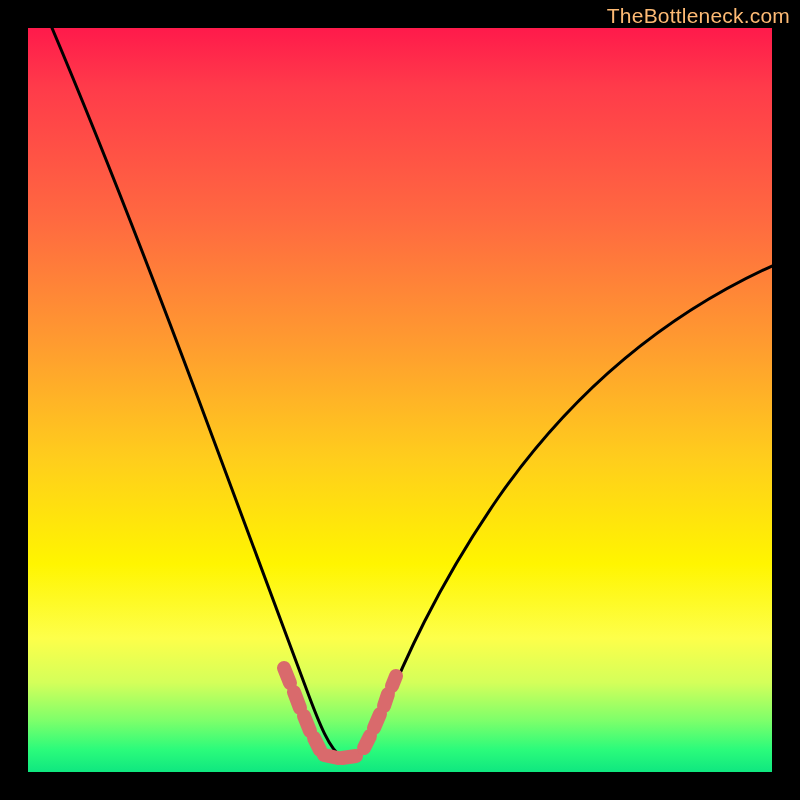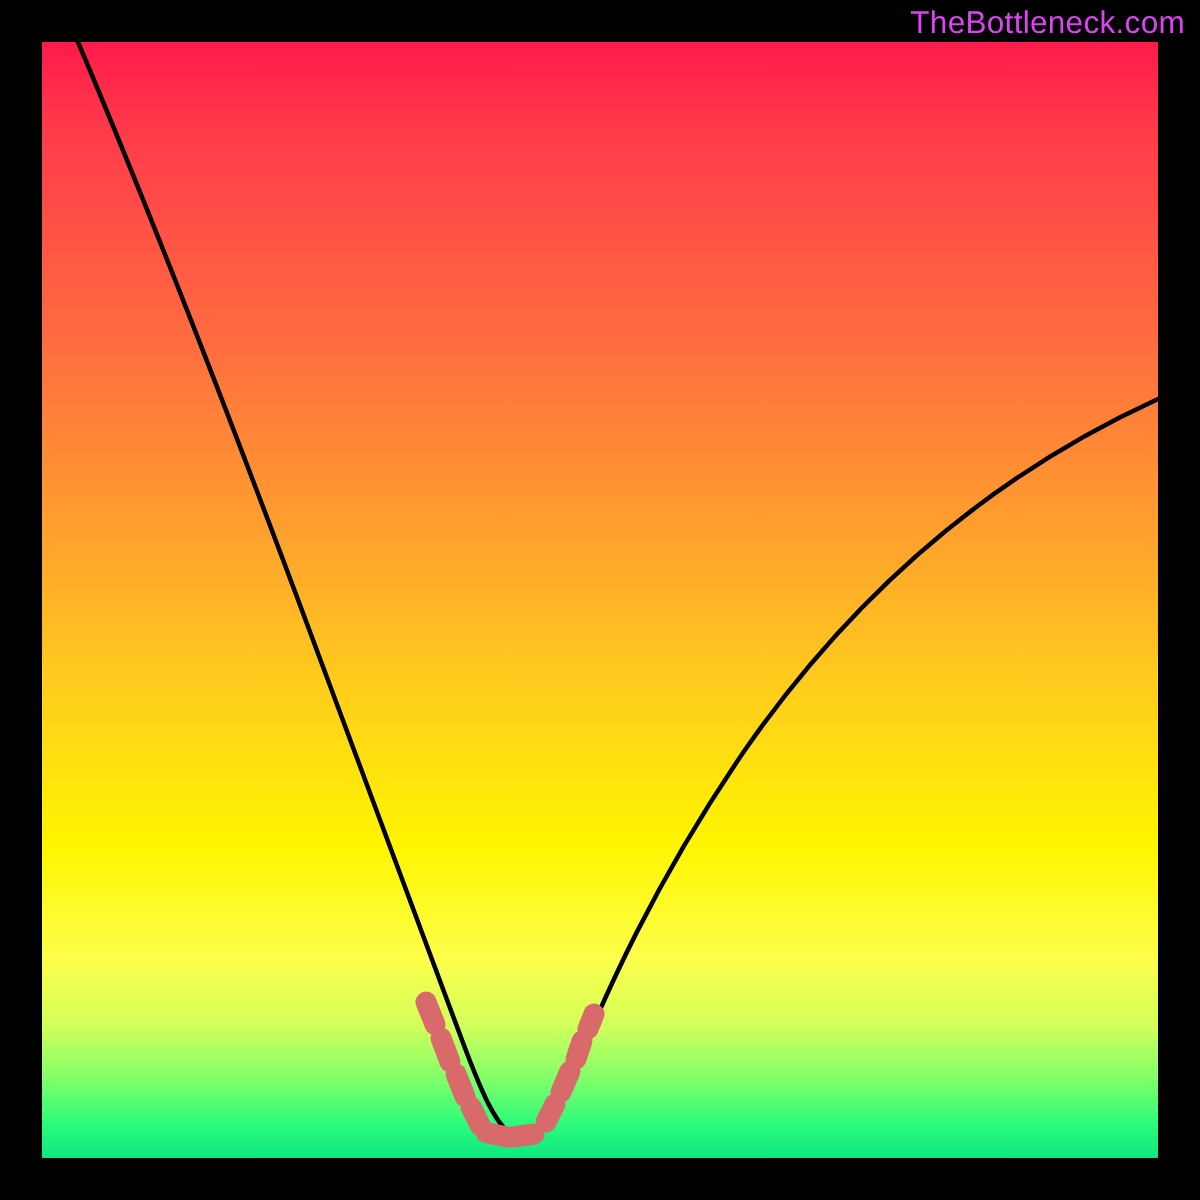--- a/index.html
+++ b/index.html
@@ -54,21 +54,21 @@
     left: 0;
     top: 0;
     width: 744px;
     height: 744px;
     overflow: visible;
   }
   .watermark {
     position: absolute;
     top: 4px;
     right: 10px;
-    color: #d946ef;
+    color: #fdba74;
     font-size: 21px;
     font-weight: 500;
     letter-spacing: 0.2px;
     user-select: none;
   }
 </style>
 </head>
 <body>
 
 <div class="frame">

